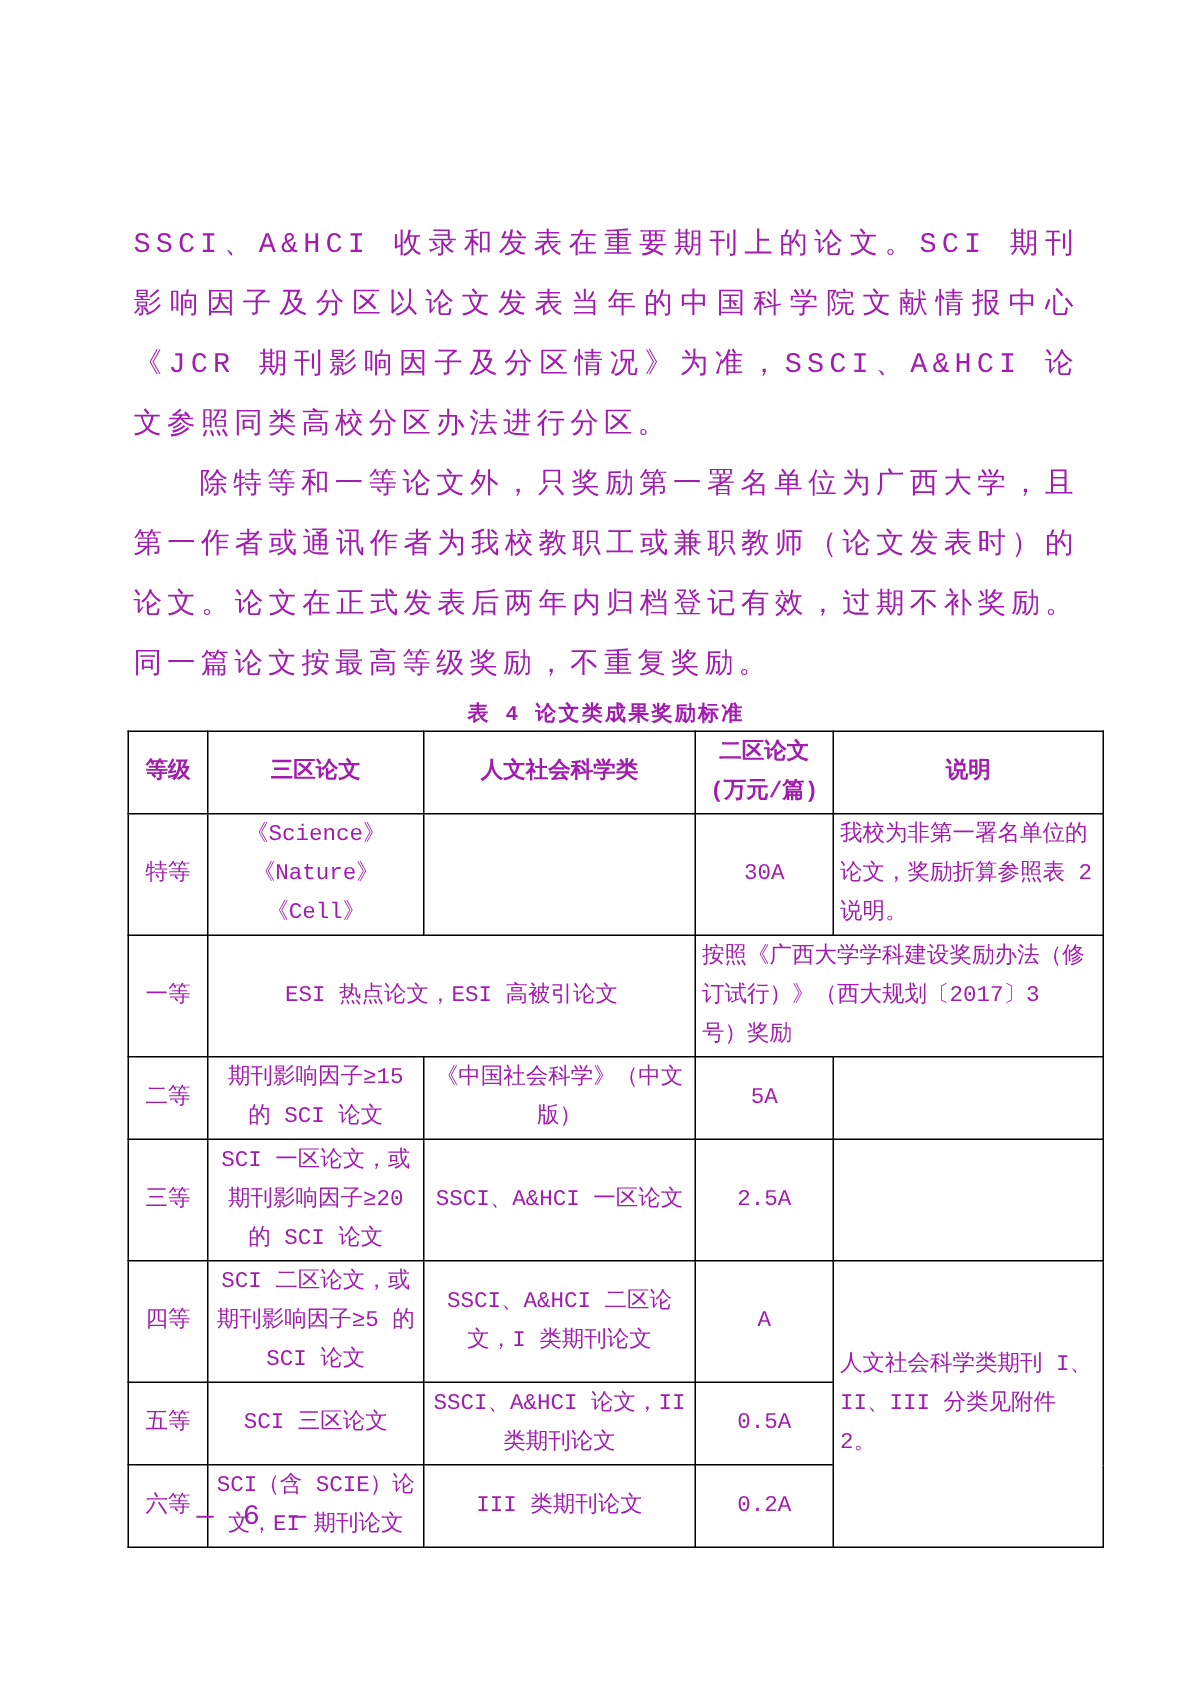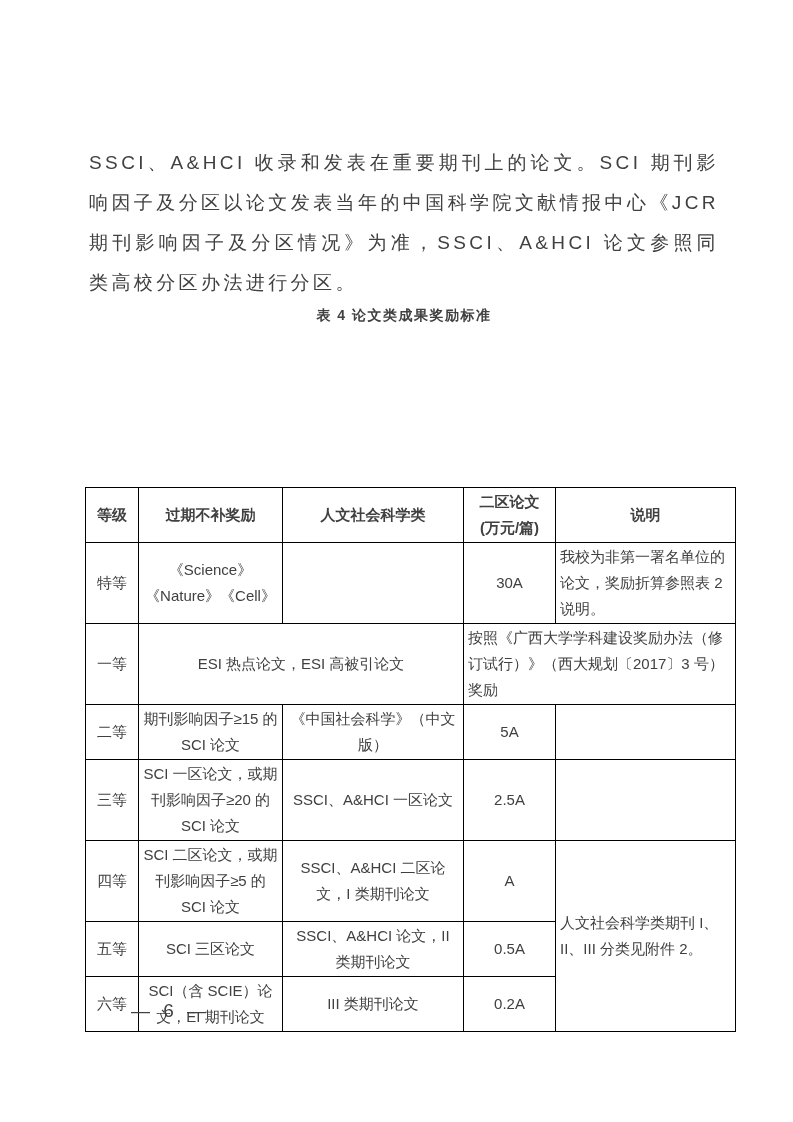--- a/index.html
+++ b/index.html
@@ -1,22 +1,22 @@
 <!DOCTYPE html>
 <html><head>
 <meta charset="utf-8">
 <style>
   html, body { margin: 0; padding: 0; background: #ffffff; }
   .page {
     position: relative;
     width: 793px;
     height: 1122px;
     background: #ffffff;
-    color: #404040;
-    font-family: Liberation Sans, sans-serif;
+    color: #a21caf;
+    font-family: Liberation Mono, monospace;
     overflow: hidden;
   }
   .content {
     position: absolute;
     left: 89px;
     top: 143px;
     width: 630px;
   }
   p.body-text {
     margin: 0;
@@ -64,35 +64,36 @@
     letter-spacing: 4px;
   }
 </style>
 </head>
 <body>
 
 <div class="page">
 
   <div class="content">
     <p class="body-text">SSCI、A&amp;HCI 收录和发表在重要期刊上的论文。SCI 期刊影响因子及分区以论文发表当年的中国科学院文献情报中心《JCR 期刊影响因子及分区情况》为准，SSCI、A&amp;HCI 论文参照同类高校分区办法进行分区。</p>
+    <p class="body-text indent">除特等和一等论文外，只奖励第一署名单位为广西大学，且第一作者或通讯作者为我校教职工或兼职教师（论文发表时）的论文。论文在正式发表后两年内归档登记有效，过期不补奖励。同一篇论文按最高等级奖励，不重复奖励。</p>
     <h3 class="table-title">表 4 论文类成果奖励标准</h3>
   </div>
 
   <table class="reward-table">
     <colgroup>
       <col style="width:53px">
       <col style="width:144px">
       <col style="width:181px">
       <col style="width:92px">
       <col style="width:180px">
     </colgroup>
     <tbody>
       <tr style="height:52px">
         <th>等级</th>
-        <th>过期不补奖励</th>
+        <th>三区论文</th>
         <th>人文社会科学类</th>
         <th>二区论文
 (万元/篇)</th>
         <th>说明</th>
       </tr>
 
       <tr style="height:78px">
         <td>特等</td>
         <td>《Science》《Nature》《Cell》</td>
         <td></td>

